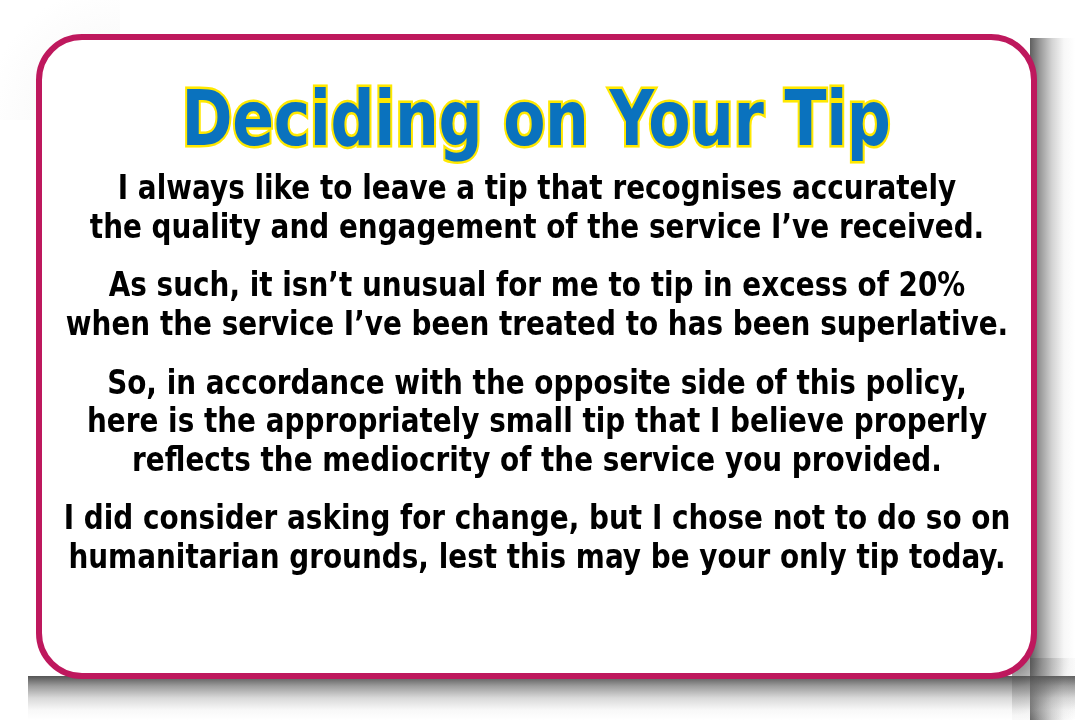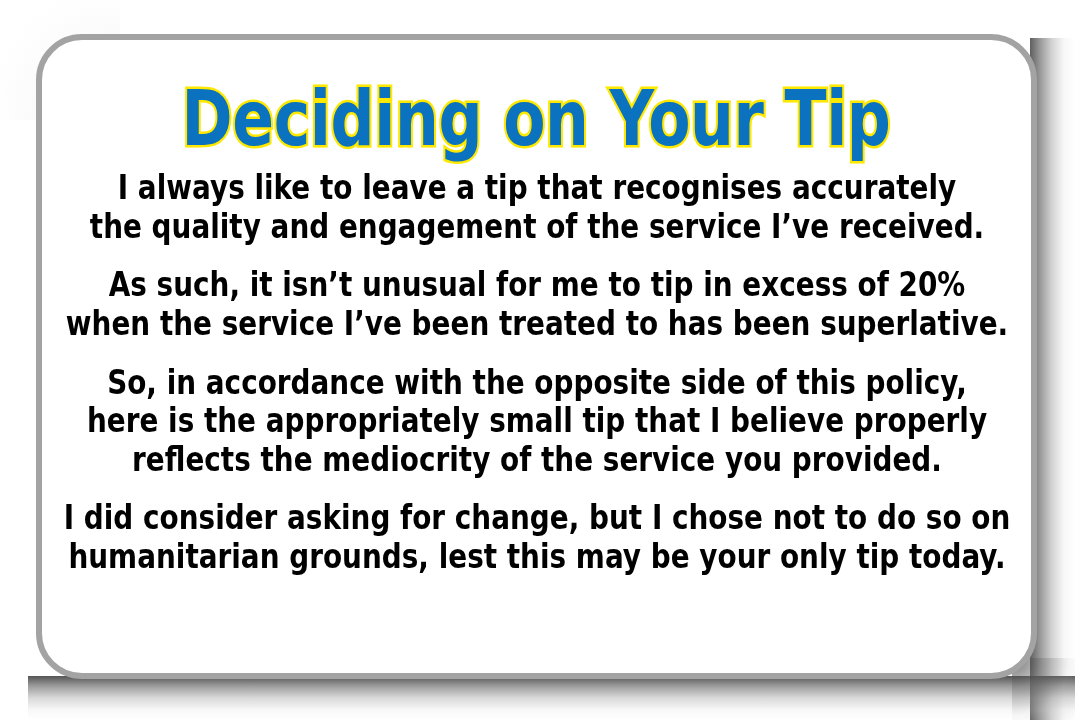--- a/index.html
+++ b/index.html
@@ -81,21 +81,21 @@
 
   
   .card {
     position: absolute;
     left: 36px;
     top: 34px;
     width: 1001px;
     height: 645px;
     box-sizing: border-box;
     background: #ffffff;
-    border: 6px solid #a3a3a3;
+    border: 6px solid #be185d;
     border-radius: 46px;
     overflow: hidden;
   }
 
   .card-inner {
     position: absolute;
     left: 0;
     top: 0;
     width: 100%;
     height: 100%;

